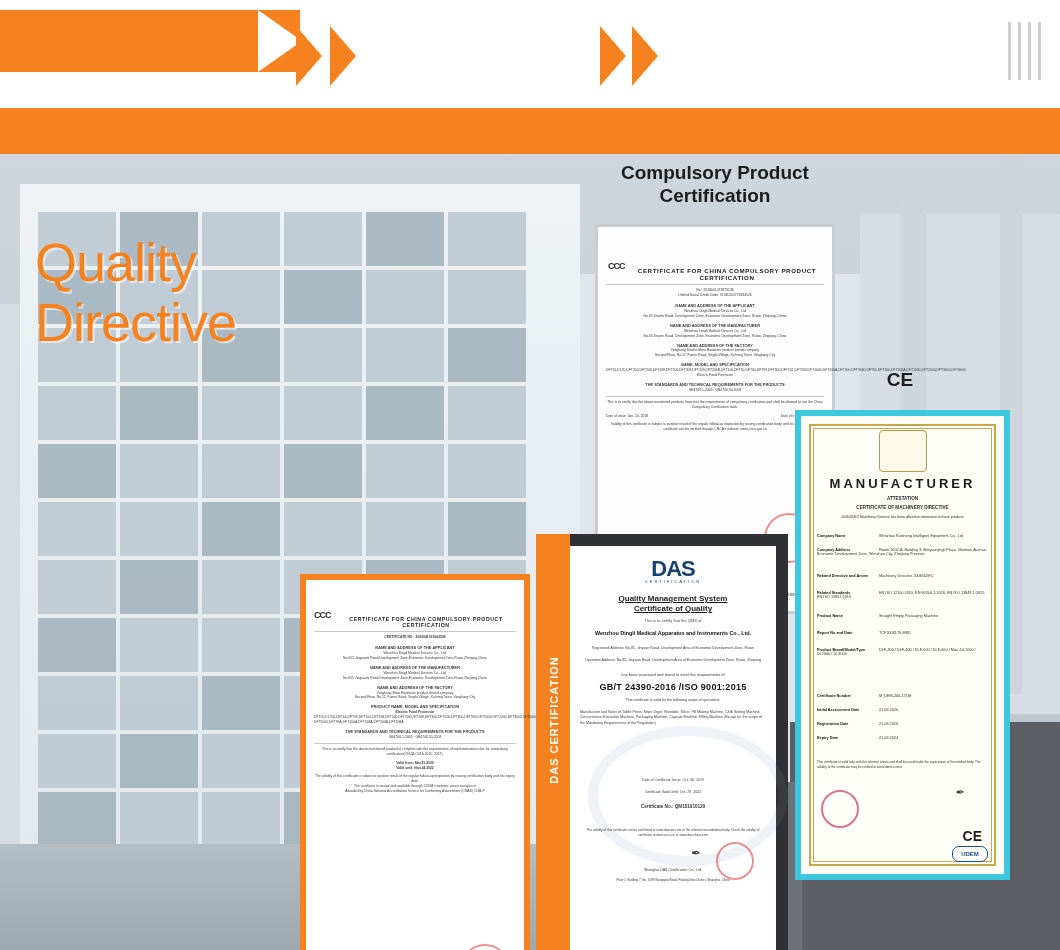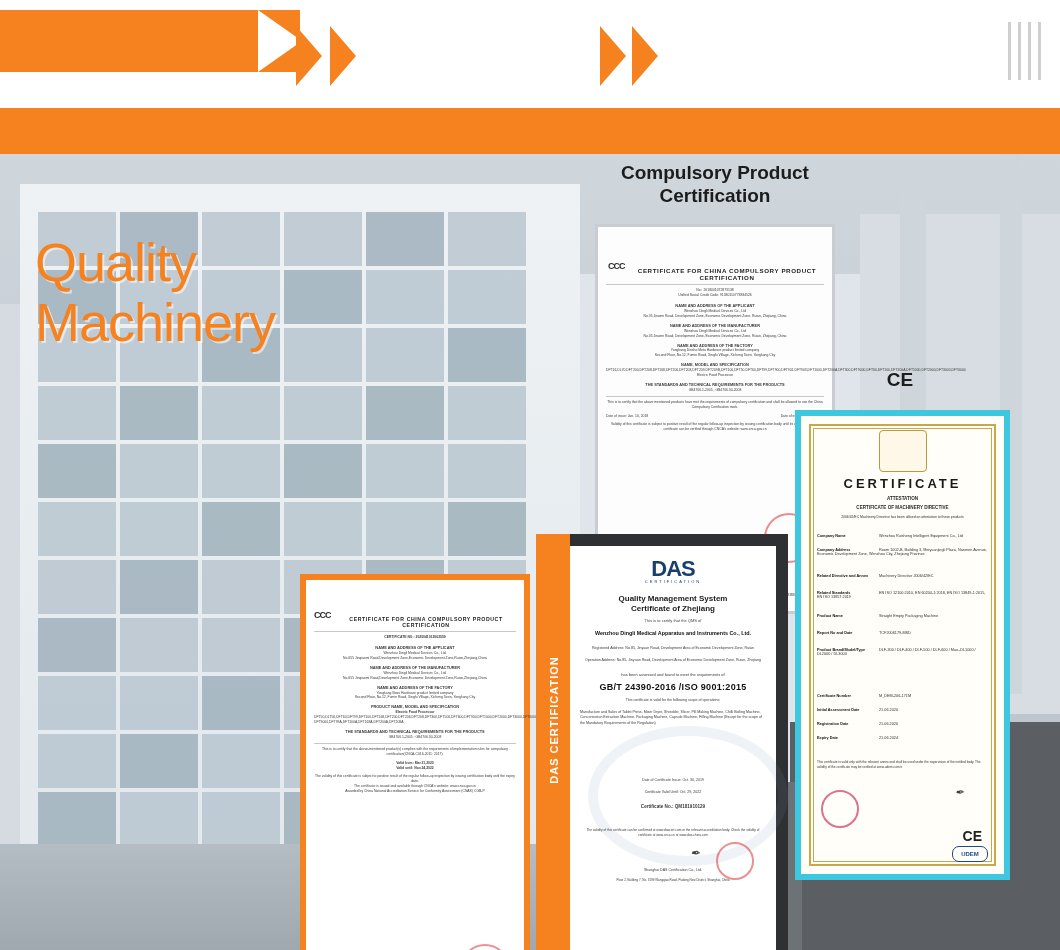--- a/index.html
+++ b/index.html
@@ -149,21 +149,21 @@
   .das-logo{
     position:absolute;left:50%;top:10px;transform:translateX(-50%);
     font-size:22px;font-weight:bold;color:#16406e;letter-spacing:-1px;
   }
   .das-sub{
     position:absolute;left:50%;top:33px;transform:translateX(-50%);
     font-size:4px;color:#16406e;letter-spacing:2px;
   }
   .das-h1{
     position:absolute;left:0;top:48px;width:100%;text-align:center;
-    font-size:8px;font-weight:bold;color:#1b1b1b;line-height:1.25;
+    font-size:8px;font-weight:bold;color:#1b1b1b;line-height:1.25;text-decoration:underline;
   }
   .das-h2{
     position:absolute;left:0;top:72px;width:100%;text-align:center;
     font-size:4px;color:#444;
   }
   .das-co{
     position:absolute;left:0;top:84px;width:100%;text-align:center;
     font-size:5.4px;font-weight:bold;color:#111;
   }
   .das-std{
@@ -300,21 +300,21 @@
   <div class="bldg b-right"></div>
   <div class="bldg b-far"></div>
   <div class="pillar" style="left:900px;top:20px;width:26px;height:560px;"></div>
   <div class="pillar" style="left:1000px;top:0px;width:22px;height:540px;"></div>
   <div class="ground"></div>
   <div class="dark-box"></div>
   <div class="dark-box2"></div>
 
   <div class="headline">
     <div>Quality</div>
-    <div>Machinery</div>
+    <div>Directive</div>
   </div>
 
   <div class="cert-label lbl-ccpc-top">
     <div>Compulsory Product</div>
     <div>Certification</div>
   </div>
 
   <div class="cert cert-ccpc-top">
     <div class="doc">
       <div class="ccc-logo" style="left:10px;top:14px;">CCC</div>
@@ -353,21 +353,21 @@
       <div class="tiny" style="position:absolute;left:8px;bottom:4px;font-size:3.4px;color:#8a6a1f;">1455924</div>
     </div>
   </div>
 
   <div class="cert-label lbl-ce">CE</div>
 
   <div class="cert cert-ce">
     <div class="ce-border"></div>
     <div class="ce-inner"></div>
     <div class="ce-crest"></div>
-    <div class="ce-title">CERTIFICATE</div>
+    <div class="ce-title">MANUFACTURER</div>
     <div class="ce-sub" style="top:80px;font-weight:bold;">ATTESTATION</div>
     <div class="ce-sub" style="top:89px;font-weight:bold;">CERTIFICATE OF MACHINERY DIRECTIVE</div>
     <div class="ce-sub" style="top:99px;padding:0 18px;box-sizing:border-box;line-height:1.4;font-size:3.4px;">2006/42/EC Machinery Directive has been affixed on attestation to these products</div>
     <div class="kv" style="top:118px;"><b>Company Name</b><span>Wenzhou Ruisheng Intelligent Equipment Co., Ltd</span></div>
     <div class="kv" style="top:132px;"><b>Company Address</b><span>Room 1002-B, Building 3, Meiyuanjingli Plaza, Nanmen Avenue, Economic Development Zone, Wenzhou City, Zhejiang Province</span></div>
     <div class="kv" style="top:158px;"><b>Related Directive and Annex</b><span>Machinery Directive 2006/42/EC</span></div>
     <div class="kv" style="top:175px;"><b>Related Standards</b><span>EN ISO 12100:2010, EN 60204-1:2018, EN ISO 13849-1:2015, EN ISO 13857:2019</span></div>
     <div class="kv" style="top:198px;"><b>Product Name</b><span>Straight Empty Packaging Machine</span></div>
     <div class="kv" style="top:215px;"><b>Report No and Date</b><span>TCF2006179-MSD</span></div>
     <div class="kv" style="top:232px;"><b>Product Brand/Model/Type</b><span>DLF-300 / DLF-400 / DLF-500 / DLF-600 / Max.-DL1000 / DL2000 / DL3000</span></div>
@@ -418,21 +418,21 @@
   <div class="cert cert-iso">
     <div class="das-spine">
       <span>DAS CERTIFICATION</span>
     </div>
     <div class="das-page">
       <div class="wm"></div>
       <div class="das-logo">DAS</div>
       <div class="das-sub">CERTIFICATION</div>
       <div class="das-h1">
         <div>Quality Management System</div>
-        <div>Certificate of Zhejiang</div>
+        <div>Certificate of Quality</div>
       </div>
       <div class="das-h2">This is to certify that the QMS of</div>
       <div class="das-co">Wenzhou Dingli Medical Apparatus and Instruments Co., Ltd.</div>
       <div class="das-line" style="top:100px;">Registered Address: No.85, Jinyuan Road, Development Area of Economic Development Zone, Ruian</div>
       <div class="das-line" style="top:112px;">Operation Address: No.85, Jinyuan Road, Development Area of Economic Development Zone, Ruian, Zhejiang</div>
       <div class="das-line" style="top:126px;font-size:4px;">has been assessed and found to meet the requirements of</div>
       <div class="das-std">GB/T 24390-2016 /ISO 9001:2015</div>
       <div class="das-line" style="top:152px;">This certificate is valid for the following scope of operations:</div>
       <div class="das-line" style="top:164px;text-align:left;">Manufacture and Sales of Tablet Press, Mixer Dryer, Shredder, Slicer, Pill Making Machine, Chilli Boiling Machine, Concentration Extraction Machine, Packaging Machine, Capsule Machine, Filling Machine (Except for the scope of the Mandatory Requirements of the Regulation)</div>
       <div class="das-line" style="top:232px;">Date of Certificate Issue: Oct. 30, 2019</div>

